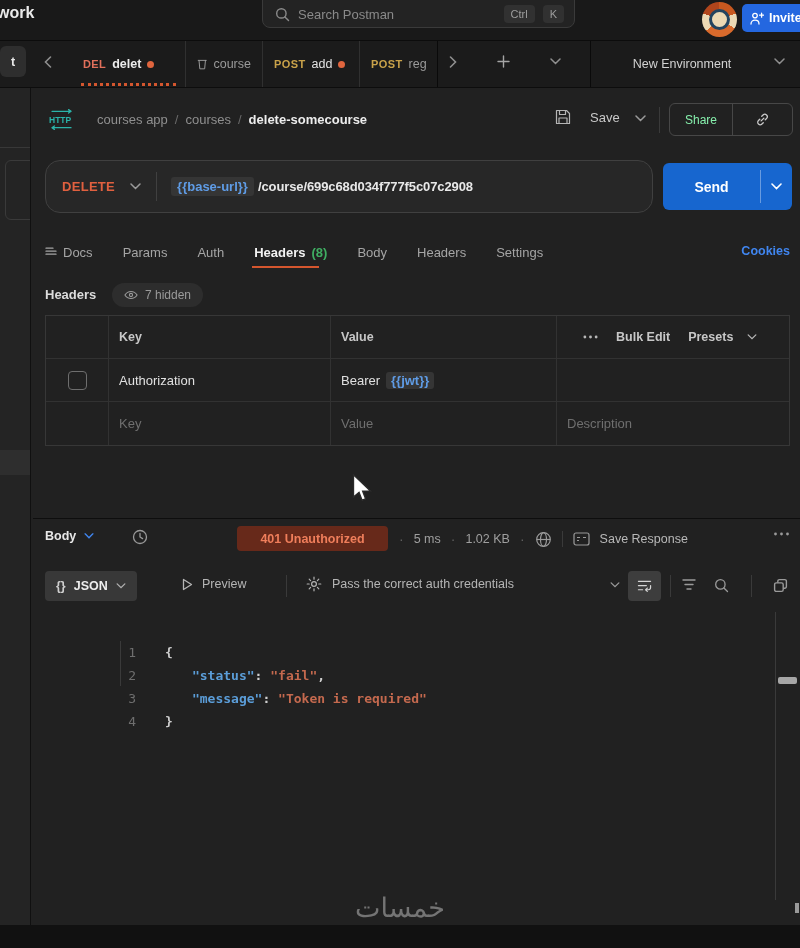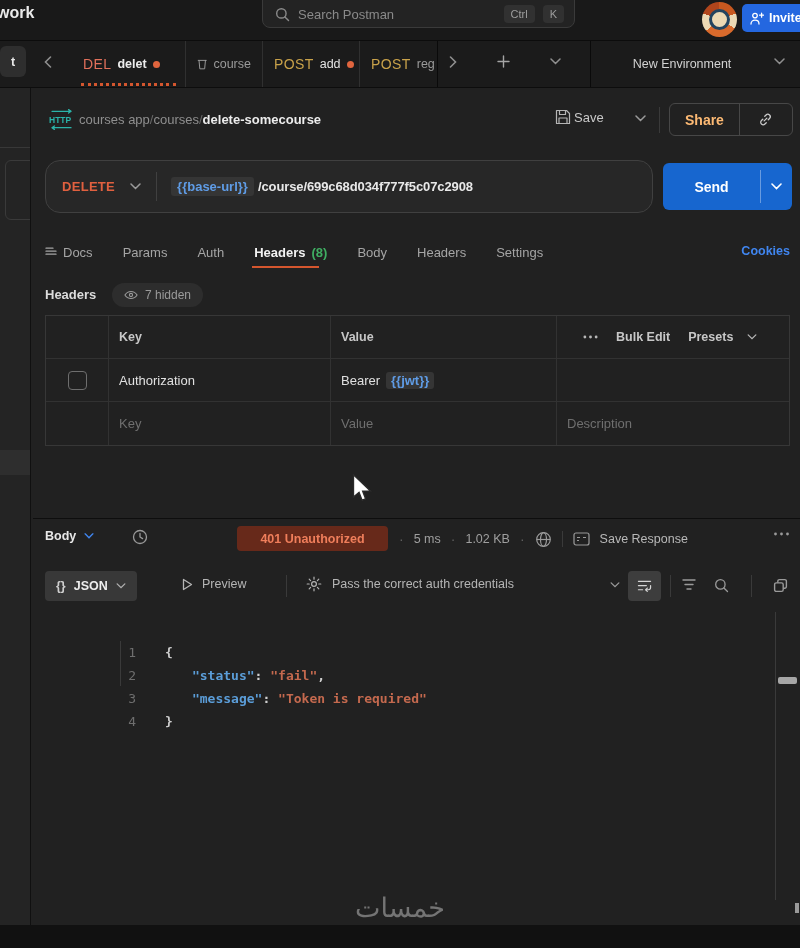--- a/index.html
+++ b/index.html
@@ -29,49 +29,49 @@
   
   .tabbar{position:absolute;left:0;top:41px;width:800px;height:47px;background:#1b1b1b;border-bottom:1px solid #0d0d0d}
   .overflow-tab{position:absolute;left:0;top:5px;width:26px;height:31px;background:#2e2e2e;border-radius:6px;
                 color:#e8e8e8;font-size:12.5px;font-weight:700;display:flex;align-items:center;justify-content:center}
   .tb-btn{color:#8f8f8f;background:none;border:none;cursor:default}
   .tabs-strip{position:absolute;left:72px;top:0;width:365px;height:46px;display:flex;overflow:hidden}
   .rtab{display:flex;align-items:center;gap:6px;padding:0 11px;border-left:1px solid #303030;
         white-space:nowrap;overflow:hidden;position:relative;flex:none}
   .rtab:first-child{border-left:none}
   .rtab.active::after{content:"";position:absolute;left:9px;right:9px;bottom:1px;border-bottom:3px dotted #d4562e}
-  .m-chip{font-size:14px;font-weight:400;letter-spacing:.4px}
+  .m-chip{font-size:11px;font-weight:700;letter-spacing:.4px}
   .m-del{color:#e2705b}.m-post{color:#c9a24a}
   .t-label{font-size:12.5px;color:#9a9a9a}
   .t-label.lit{color:#ececec;font-weight:700}
   .dot{width:7px;height:7px;border-radius:50%;background:#e0653e;flex:none}
   .hard-div{position:absolute;top:0;width:1px;height:46px;background:#0a0a0a}
   .env-name{position:absolute;left:598px;top:0;width:168px;height:46px;display:flex;align-items:center;
             justify-content:center;color:#d2d2d2;font-size:12.5px}
 
   
   .sliver{position:absolute;left:0;top:88px;width:31px;height:851px;background:#242424;
           border-right:1px solid #101010;overflow:hidden}
   .sl-line{position:absolute;left:0;top:59px;width:100%;border-top:1px solid #383838}
   .sl-box{position:absolute;left:5px;top:72px;width:36px;height:60px;border:1px solid #3a3a3a;border-radius:6px}
   .sl-active{position:absolute;left:0;top:362px;width:100%;height:25px;background:#2e2e2e}
 
   
   .crumb-row{position:absolute;left:33px;top:100px;width:767px;height:40px}
   .http-icon{position:absolute;left:15px;top:9px;color:#2bb3a9}
-  .crumbs{position:absolute;left:46px;top:12px;font-size:13px;color:#8f8f8f;display:flex;}
+  .crumbs{position:absolute;left:64px;top:12px;font-size:13px;color:#8f8f8f;display:flex;gap:7px;}
   .crumb-sep{color:#6a6a6a}
   .crumb-current{color:#ededed;font-weight:700}
-  .save-btn{position:absolute;left:522px;top:9px;display:flex;gap:3px;align-items:center;color:#c9c9c9;font-size:13px}
+  .save-btn{position:absolute;left:522px;top:9px;display:flex;gap:19px;align-items:center;color:#c9c9c9;font-size:13px}
   .save-chevron{position:absolute;left:602px;top:15px;color:#9a9a9a}
   .vdiv{background:#3a3a3a;width:1px}
   .crumb-vdiv{position:absolute;left:626px;top:7px;height:26px}
   .share-box{position:absolute;left:636px;top:3px;width:124px;height:33px;border:1px solid #474747;
              border-radius:6px;display:flex;align-items:center;overflow:hidden}
-  .share-label{padding:0 15px;font-size:14px;color:#fdba74;font-weight:700}
+  .share-label{padding:0 15px;font-size:12px;color:#86efac;font-weight:400}
   .share-div{width:1px;align-self:stretch;background:#474747}
   .link-icon{flex:1;display:flex;justify-content:center;color:#c9c9c9}
 
   
   .url-row{position:absolute;left:45px;top:160px;width:745px;height:53px}
   .url-box{position:absolute;left:0;top:0;width:608px;height:53px;background:#272727;border:1px solid #404040;
            border-radius:15px;display:flex;align-items:center}
   .method{padding-left:16px;font-size:13px;font-weight:700;color:#e0603f;letter-spacing:.3px}
   .method-chevron{margin-left:15px;color:#9a9a9a}
   .url-div{width:1px;height:29px;background:#404040;margin-left:15px}

